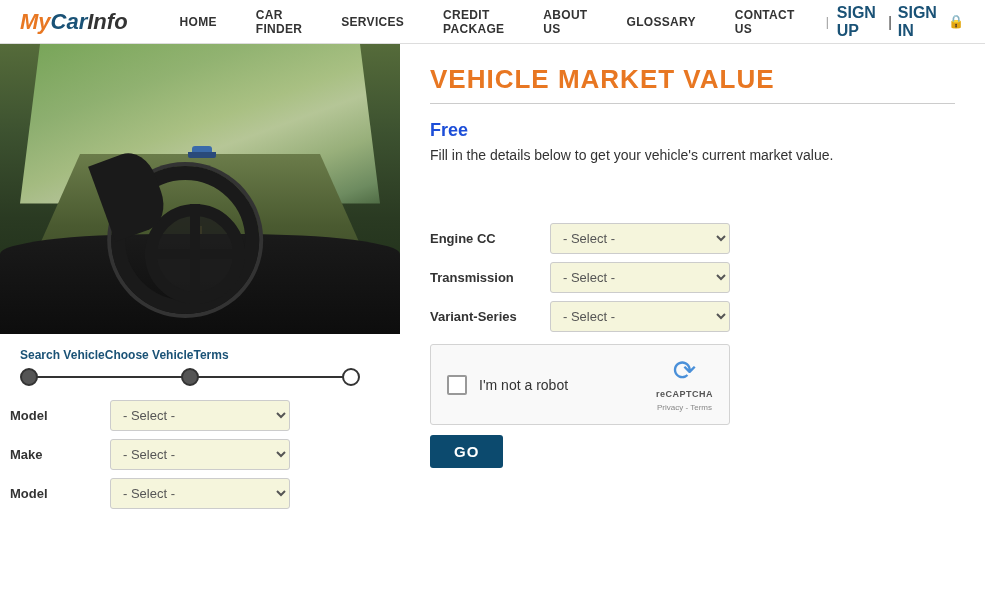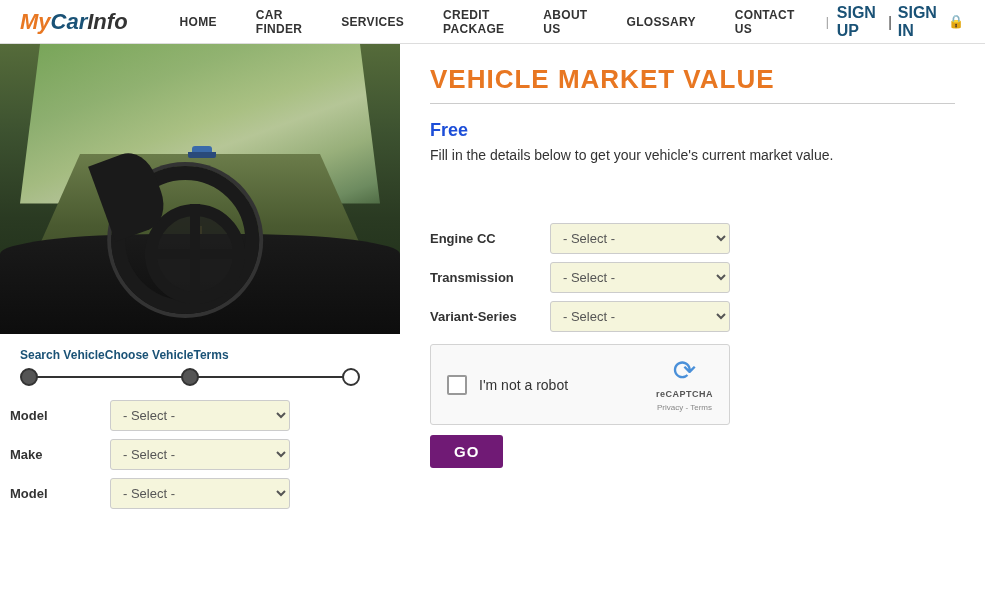--- a/index.html
+++ b/index.html
@@ -350,21 +350,21 @@
       font-size: 9px;
       color: #555;
       letter-spacing: 0.5px;
       font-weight: 600;
     }
     .recaptcha-links {
       font-size: 8px;
       color: #888;
     }
     .go-btn {
-      background: #701a75;
+      background: #0c4a6e;
       color: #fff;
       border: none;
       padding: 8px 24px;
       font-size: 15px;
       font-weight: bold;
       border-radius: 3px;
       cursor: pointer;
       letter-spacing: 1px;
     }
 

